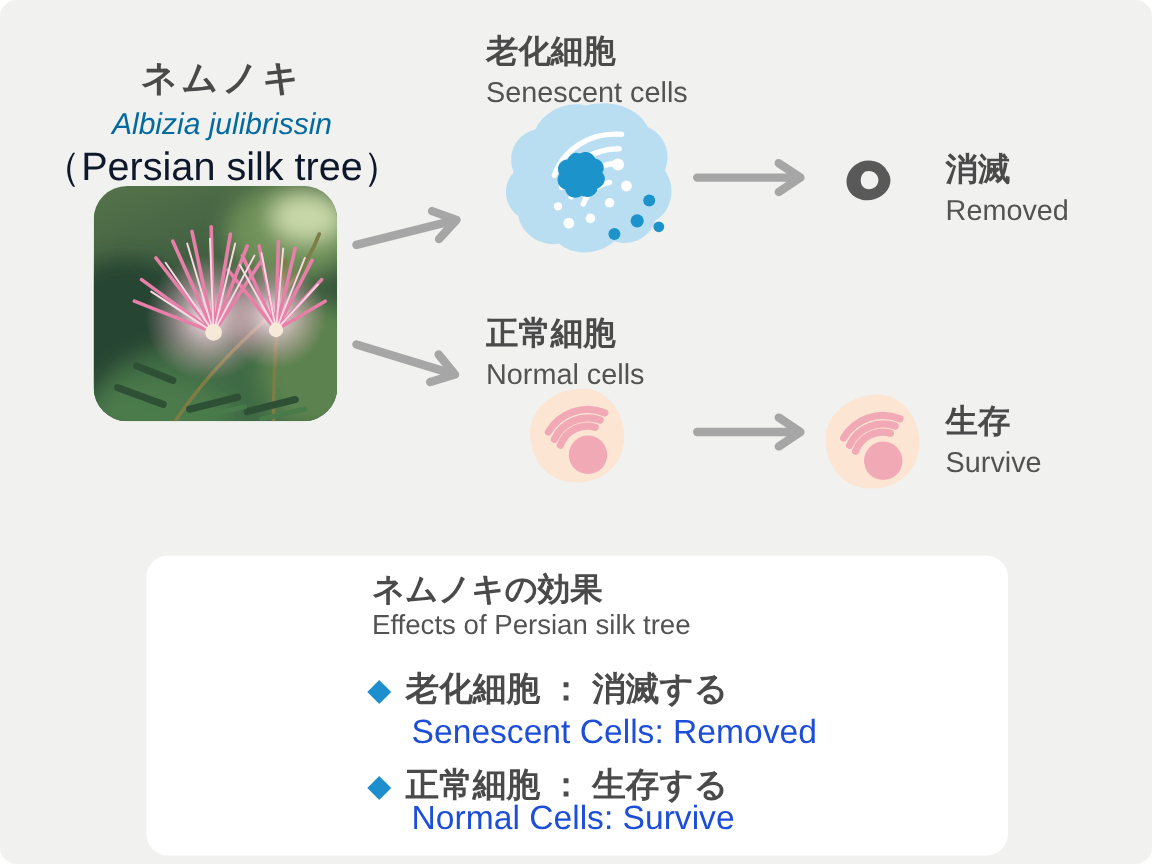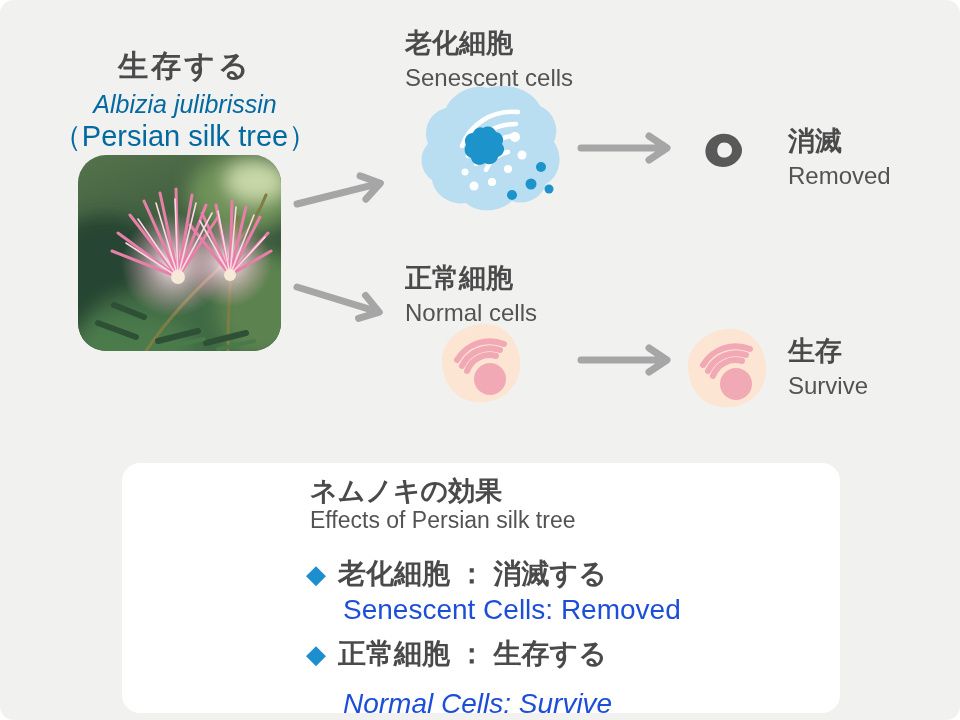--- a/index.html
+++ b/index.html
@@ -7,21 +7,21 @@
     position:relative;width:960px;height:720px;overflow:hidden;
     background:#f1f1f0;border-radius:14px;
     font-family:"Liberation Sans","DejaVu Sans",sans-serif;
     color:#4a4a4a;
   }
   .abs{position:absolute;}
   
   .plant-title{left:30px;top:48px;width:310px;text-align:center;line-height:1.22;}
   .plant-title .ja{font-size:30px;font-weight:700;letter-spacing:3px;color:#4a4a4a;}
   .plant-title .latin{font-size:25px;font-style:italic;color:#0369a1;margin-top:4px;}
-  .plant-title .en{font-size:29px;color:#0369a1;}
+  .plant-title .en{font-size:33px;color:#0f172a;}
   
   .flower-photo{left:78px;top:155px;width:203px;height:196px;border-radius:28px;overflow:hidden;}
   .flower-photo svg{display:block;}
   
   .flow-label .ja{font-size:27px;font-weight:700;color:#4a4a4a;line-height:1.15;}
   .flow-label .en{font-size:24px;color:#535353;line-height:1.25;margin-top:4px;}
   .lbl-senescent{left:405px;top:28px;}
   .lbl-normal{left:405px;top:263px;}
   .lbl-removed{left:788px;top:126px;}
   .lbl-survive{left:788px;top:336px;}
@@ -32,29 +32,29 @@
   .removed-blob{left:702px;top:132px;width:42px;height:38px;}
   .arrow-layer{left:0;top:0;width:960px;height:720px;pointer-events:none;}
   
   .card{left:122px;top:451px;width:718px;height:250px;background:#ffffff;border-radius:18px;margin-top:12px;}
   .card .title-ja{position:absolute;left:188px;top:10px;font-size:27px;font-weight:700;color:#4a4a4a;}
   .card .title-en{position:absolute;left:188px;top:44px;font-size:23px;color:#535353;}
   .bullet-row{position:absolute;left:184px;display:flex;align-items:center;gap:12px;}
   .bullet-row .diamond{font-size:26px;color:#1d8fce;line-height:1;}
   .bullet-row .btxt{font-size:28px;font-weight:700;color:#4a4a4a;}
   .bullet-sub{position:absolute;left:221px;font-size:28px;color:#1d4ed8;}
-  .b1{top:92px;} .s1{top:131px;} .b2{top:172px;} .s2{top:225px;font-style:italic;}
+  .b1{top:92px;} .s1{top:131px;} .b2{top:172px;} .s2{top:203px;}
 </style>
 </head>
 <body>
 
 <div id="stage">
 
   <div class="abs plant-title">
-    <div class="ja">生存する</div>
+    <div class="ja">ネムノキ</div>
     <div class="latin">Albizia julibrissin</div>
     <div class="en">（Persian silk tree）</div>
   </div>
 
   <div class="abs flower-photo">
     <svg width="203" height="196" viewBox="0 0 203 196">
       <defs>
         <linearGradient id="gbg" x1="0" y1="0" x2="0.4" y2="1">
           <stop offset="0" stop-color="#55734a"></stop>
           <stop offset="0.55" stop-color="#3c5a3f"></stop>

